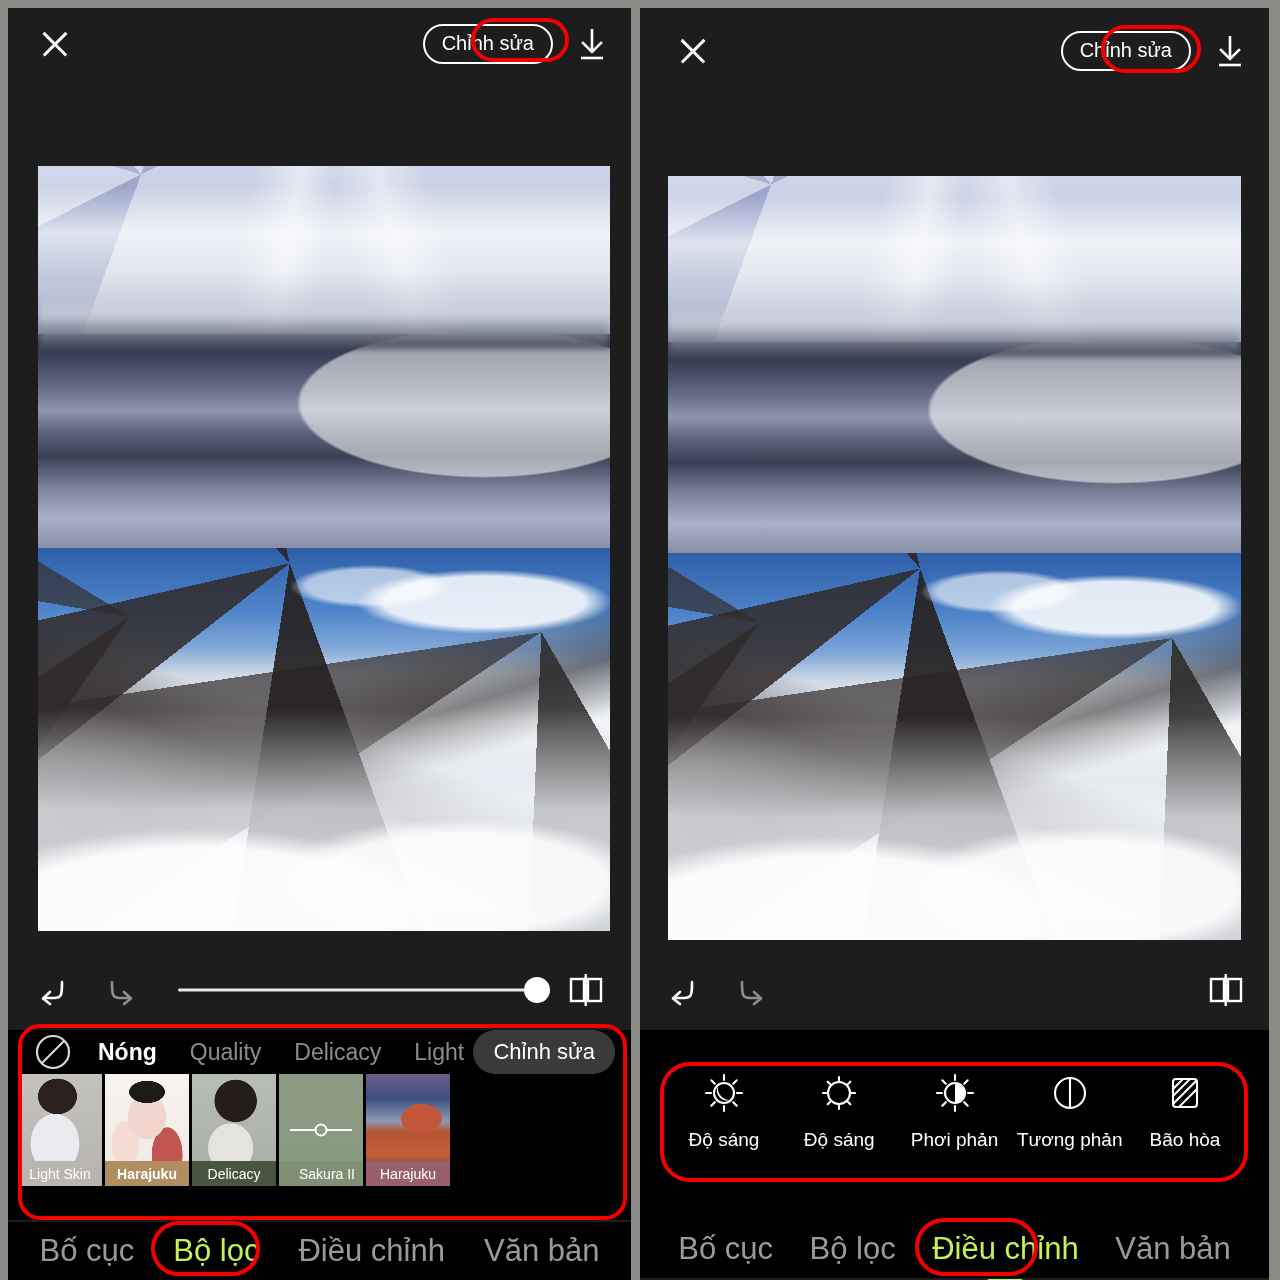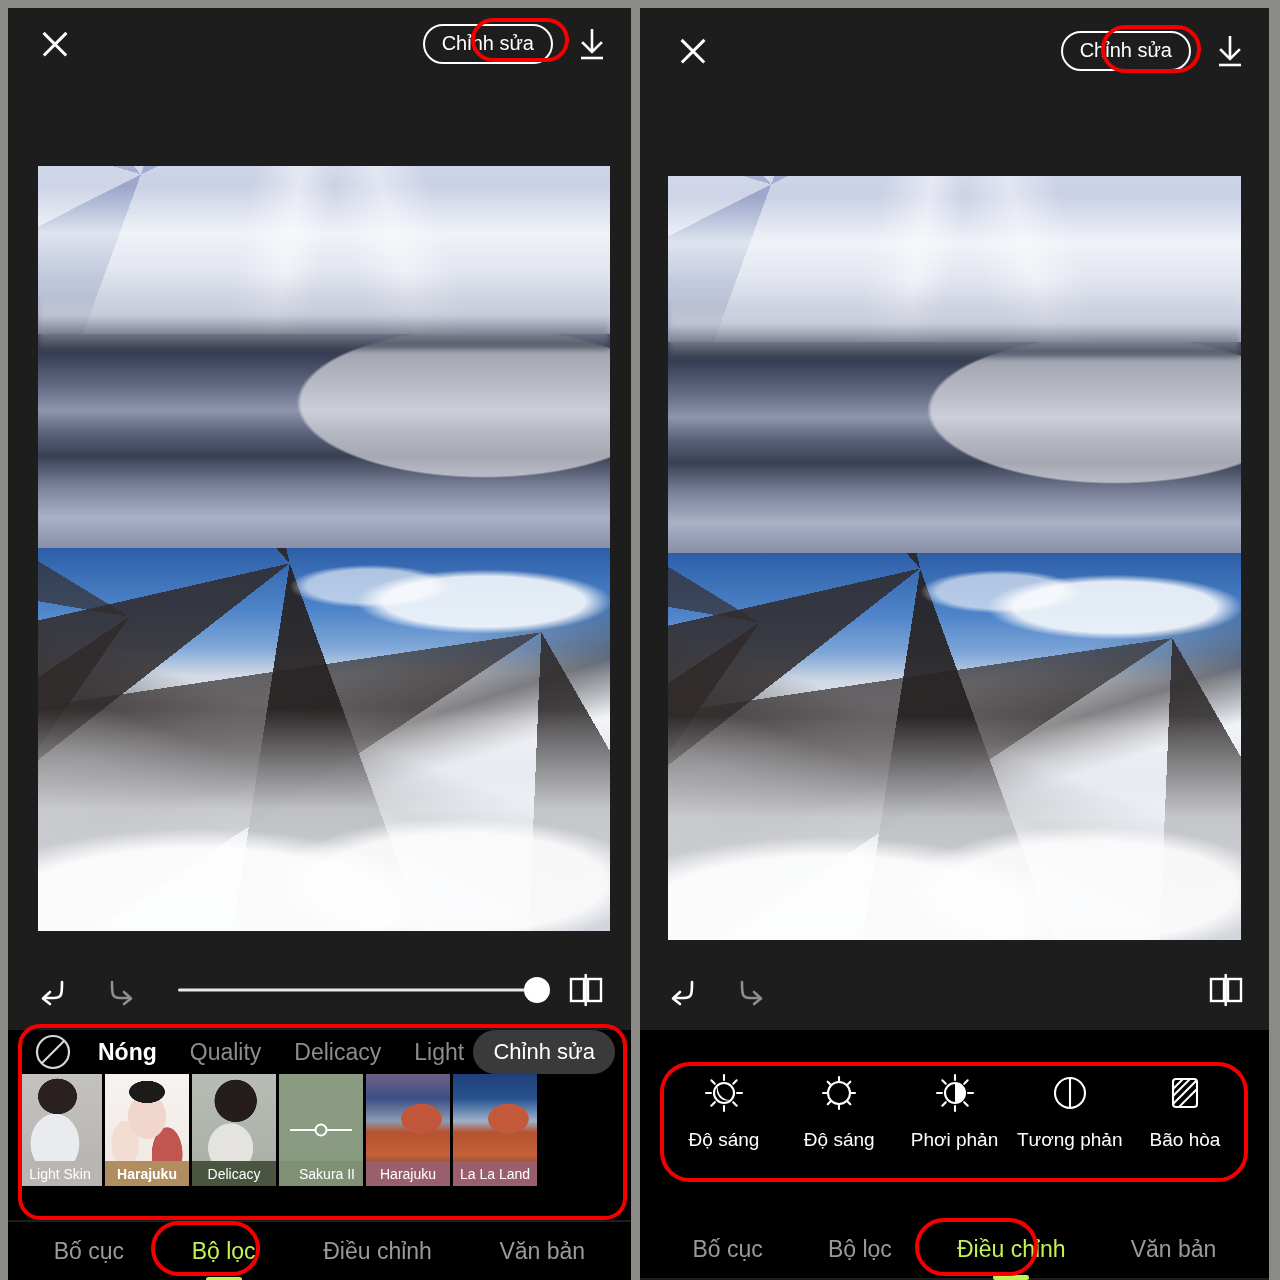--- a/index.html
+++ b/index.html
@@ -290,21 +290,21 @@
 
   
   .bottomnav {
     position: absolute; left: 0; right: 0;
     background: #000000;
     display: flex; align-items: center;
     height: 58px;
   }
   .navtab {
     color: #9a9a9a;
-    font-size: 23px;
+    font-size: 31px;
     position: relative;
     white-space: nowrap;
   }
   .navtab.active { color: #c3f254; }
   .navtab .bar {
     position: absolute;
     left: 50%; transform: translateX(-50%);
     bottom: -17px;
     width: 36px; height: 5px;
     border-radius: 3px;
@@ -410,24 +410,20 @@
               <div class="sakura-slider">
                 <div class="ln"></div>
                 <div class="kn"></div>
               </div>
             </div>
             <div class="cap cap-sakura">Sakura  II</div>
           </div>
           <div class="thumb">
             <div class="art art-car"></div>
             <div class="cap cap-mauve">Harajuku</div>
-          </div>
-          <div class="thumb">
-            <div class="art art-car2"></div>
-            <div class="cap cap-mauve">La La Land</div>
           </div>
         </div>
     </div>
 
     <div class="bottomnav" style="top:1214px;">
       <div style="display:flex;width:100%;justify-content:space-around;align-items:center;padding:0 12px;">
         <div class="navtab">Bố cục</div>
         <div class="navtab active">
           <span>Bộ lọc</span>
           <span class="bar"></span>

